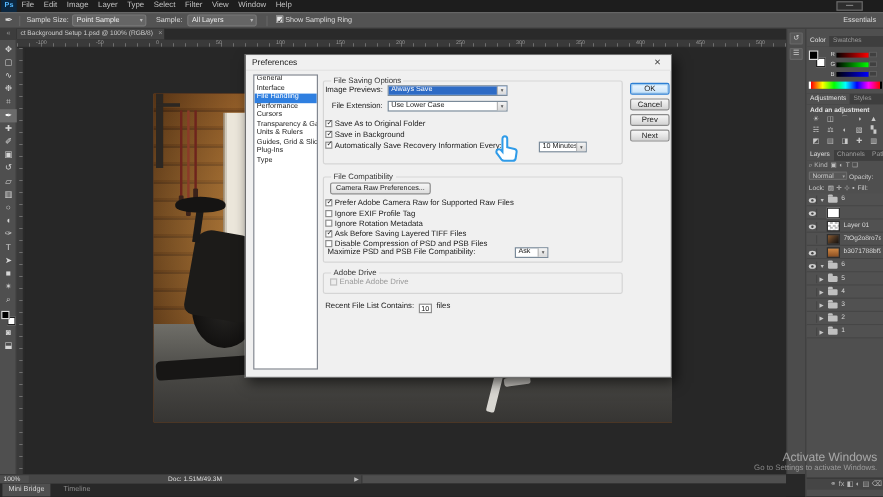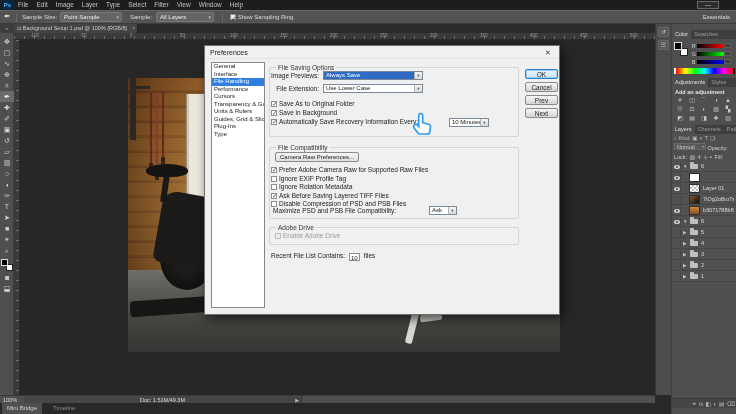--- a/index.html
+++ b/index.html
@@ -507,14 +507,18 @@
       <span>Doc: 1.51M/49.3M</span>
       <span class="docarrow">▶</span>
     </span>
   </div>
 
   <div class="abs bottombar" id="bottombar">
       <span class="btab on" style="left:2px;">Mini Bridge</span>
       <span class="btab" style="left:48px;">Timeline</span>
     </div>
 
+  <div class="abs watermark">
+    <div class="l1">Activate Windows</div>
+    <div class="l2">Go to Settings to activate Windows.</div>
+  </div>
 
 </div>
 
 </body></html>

